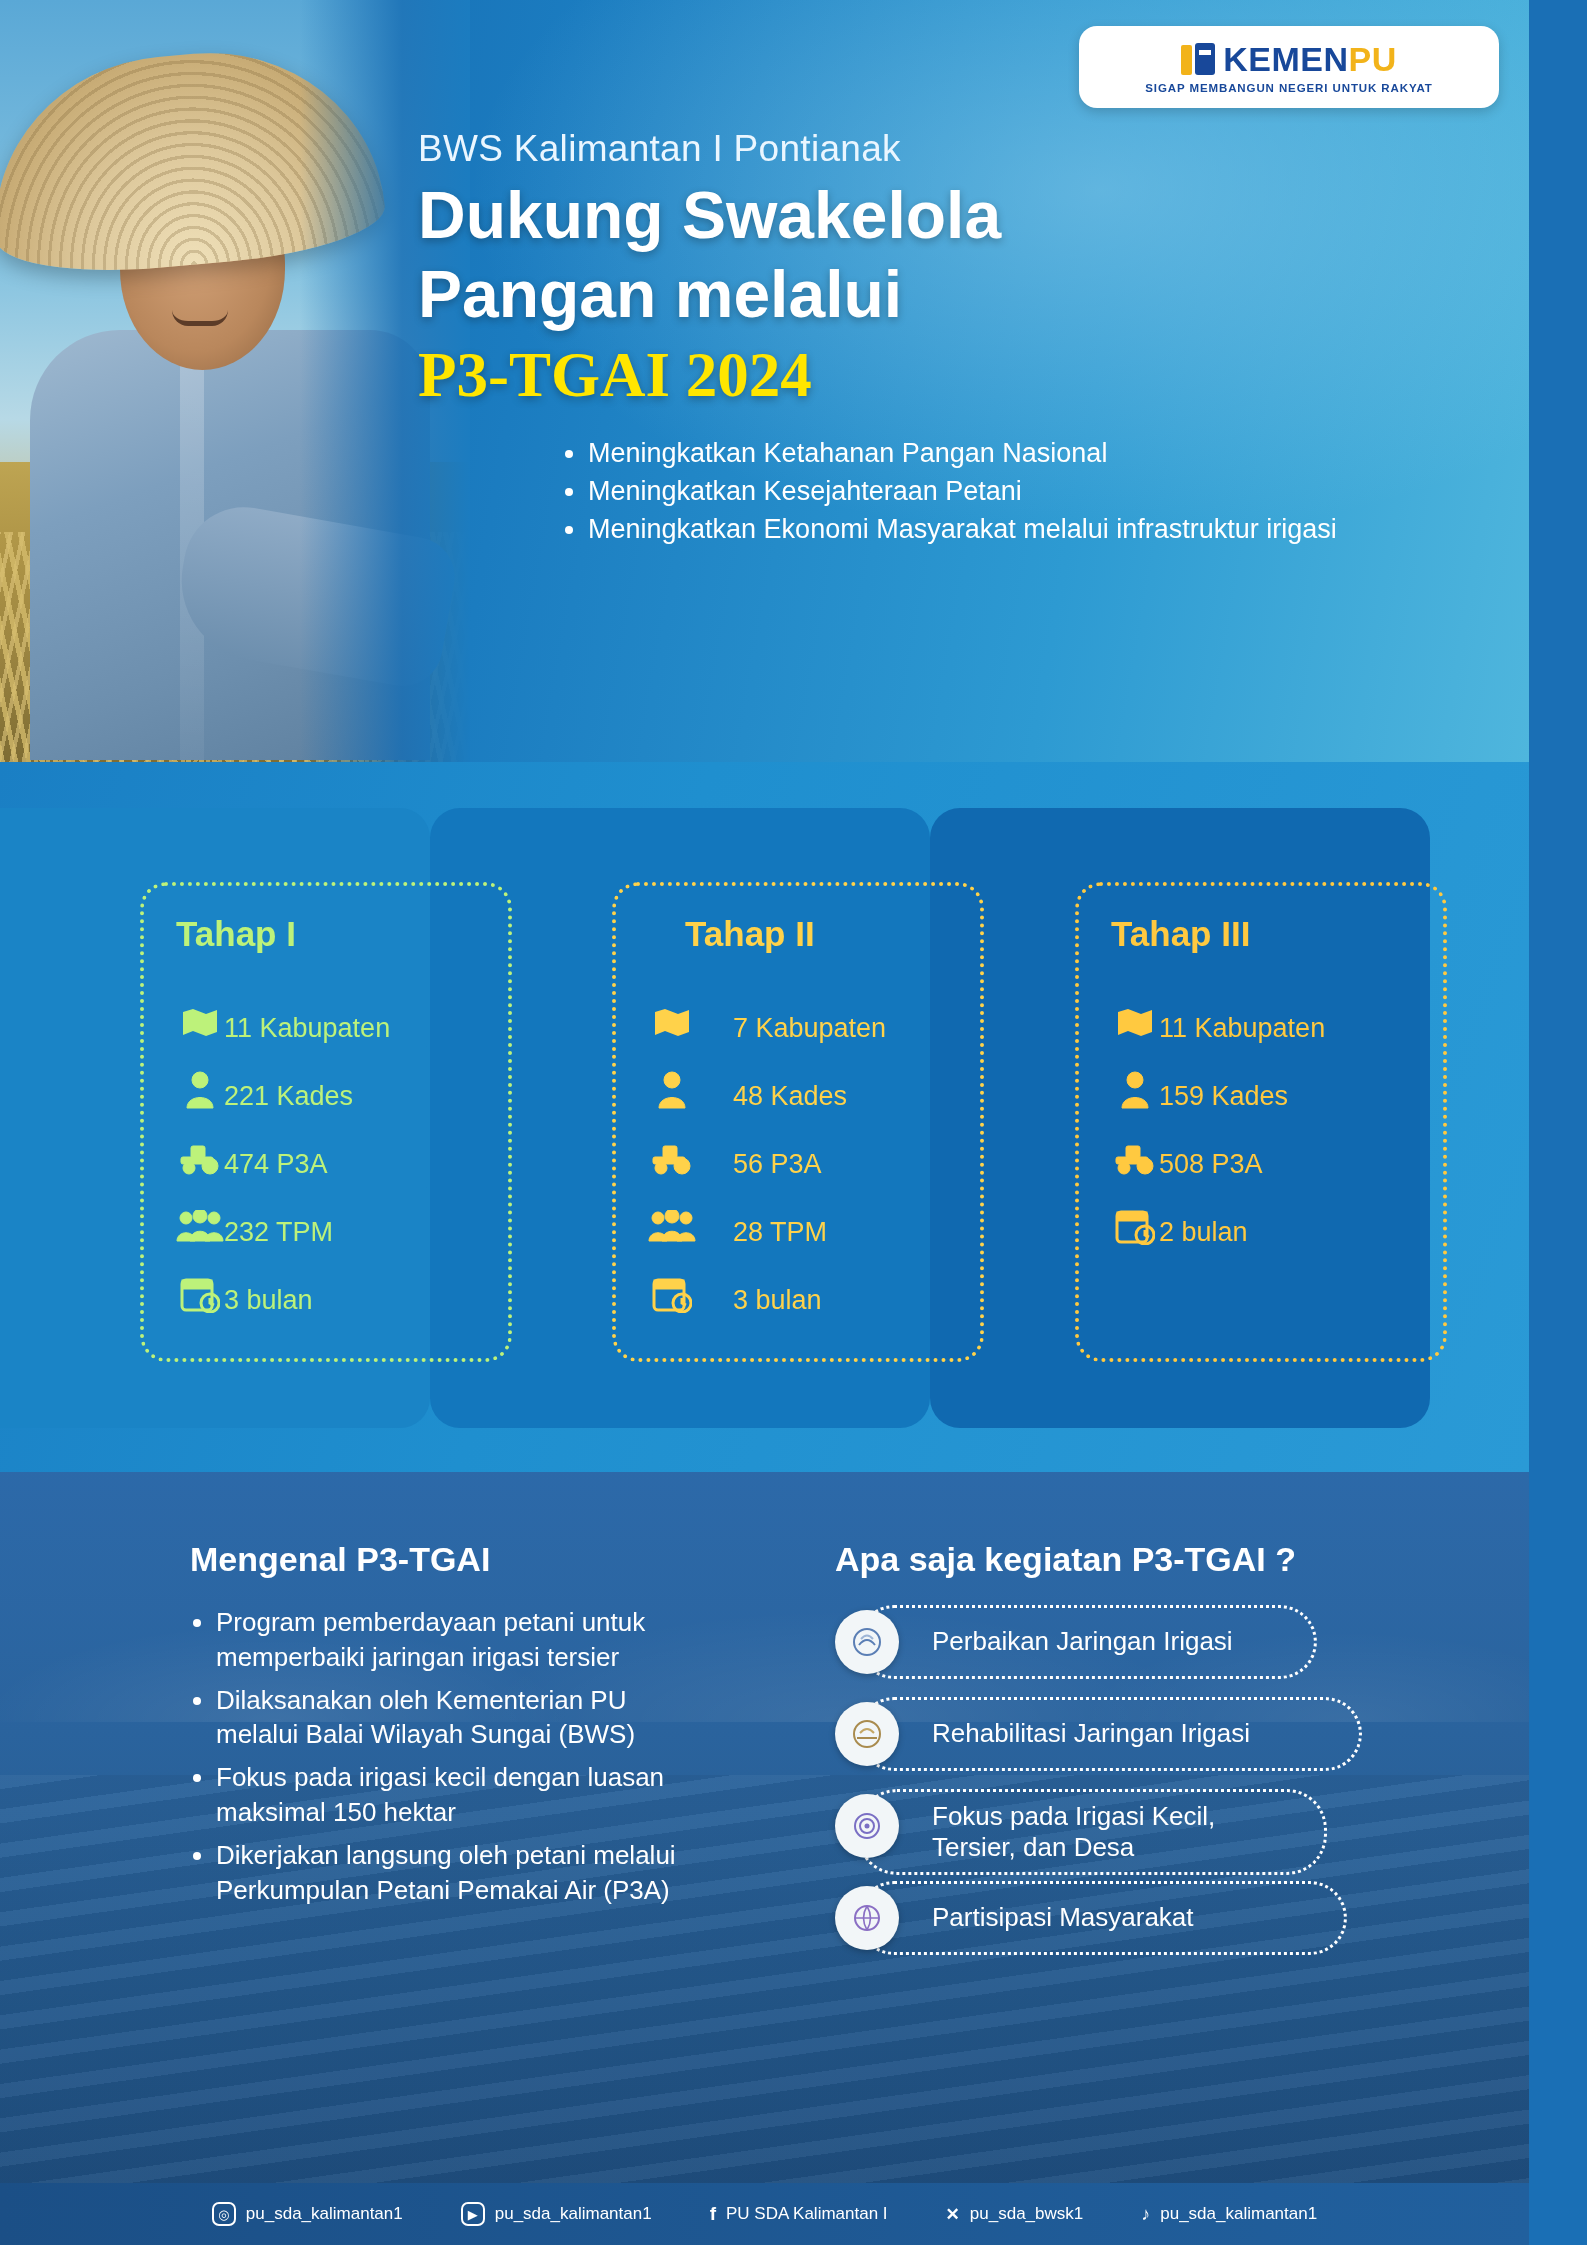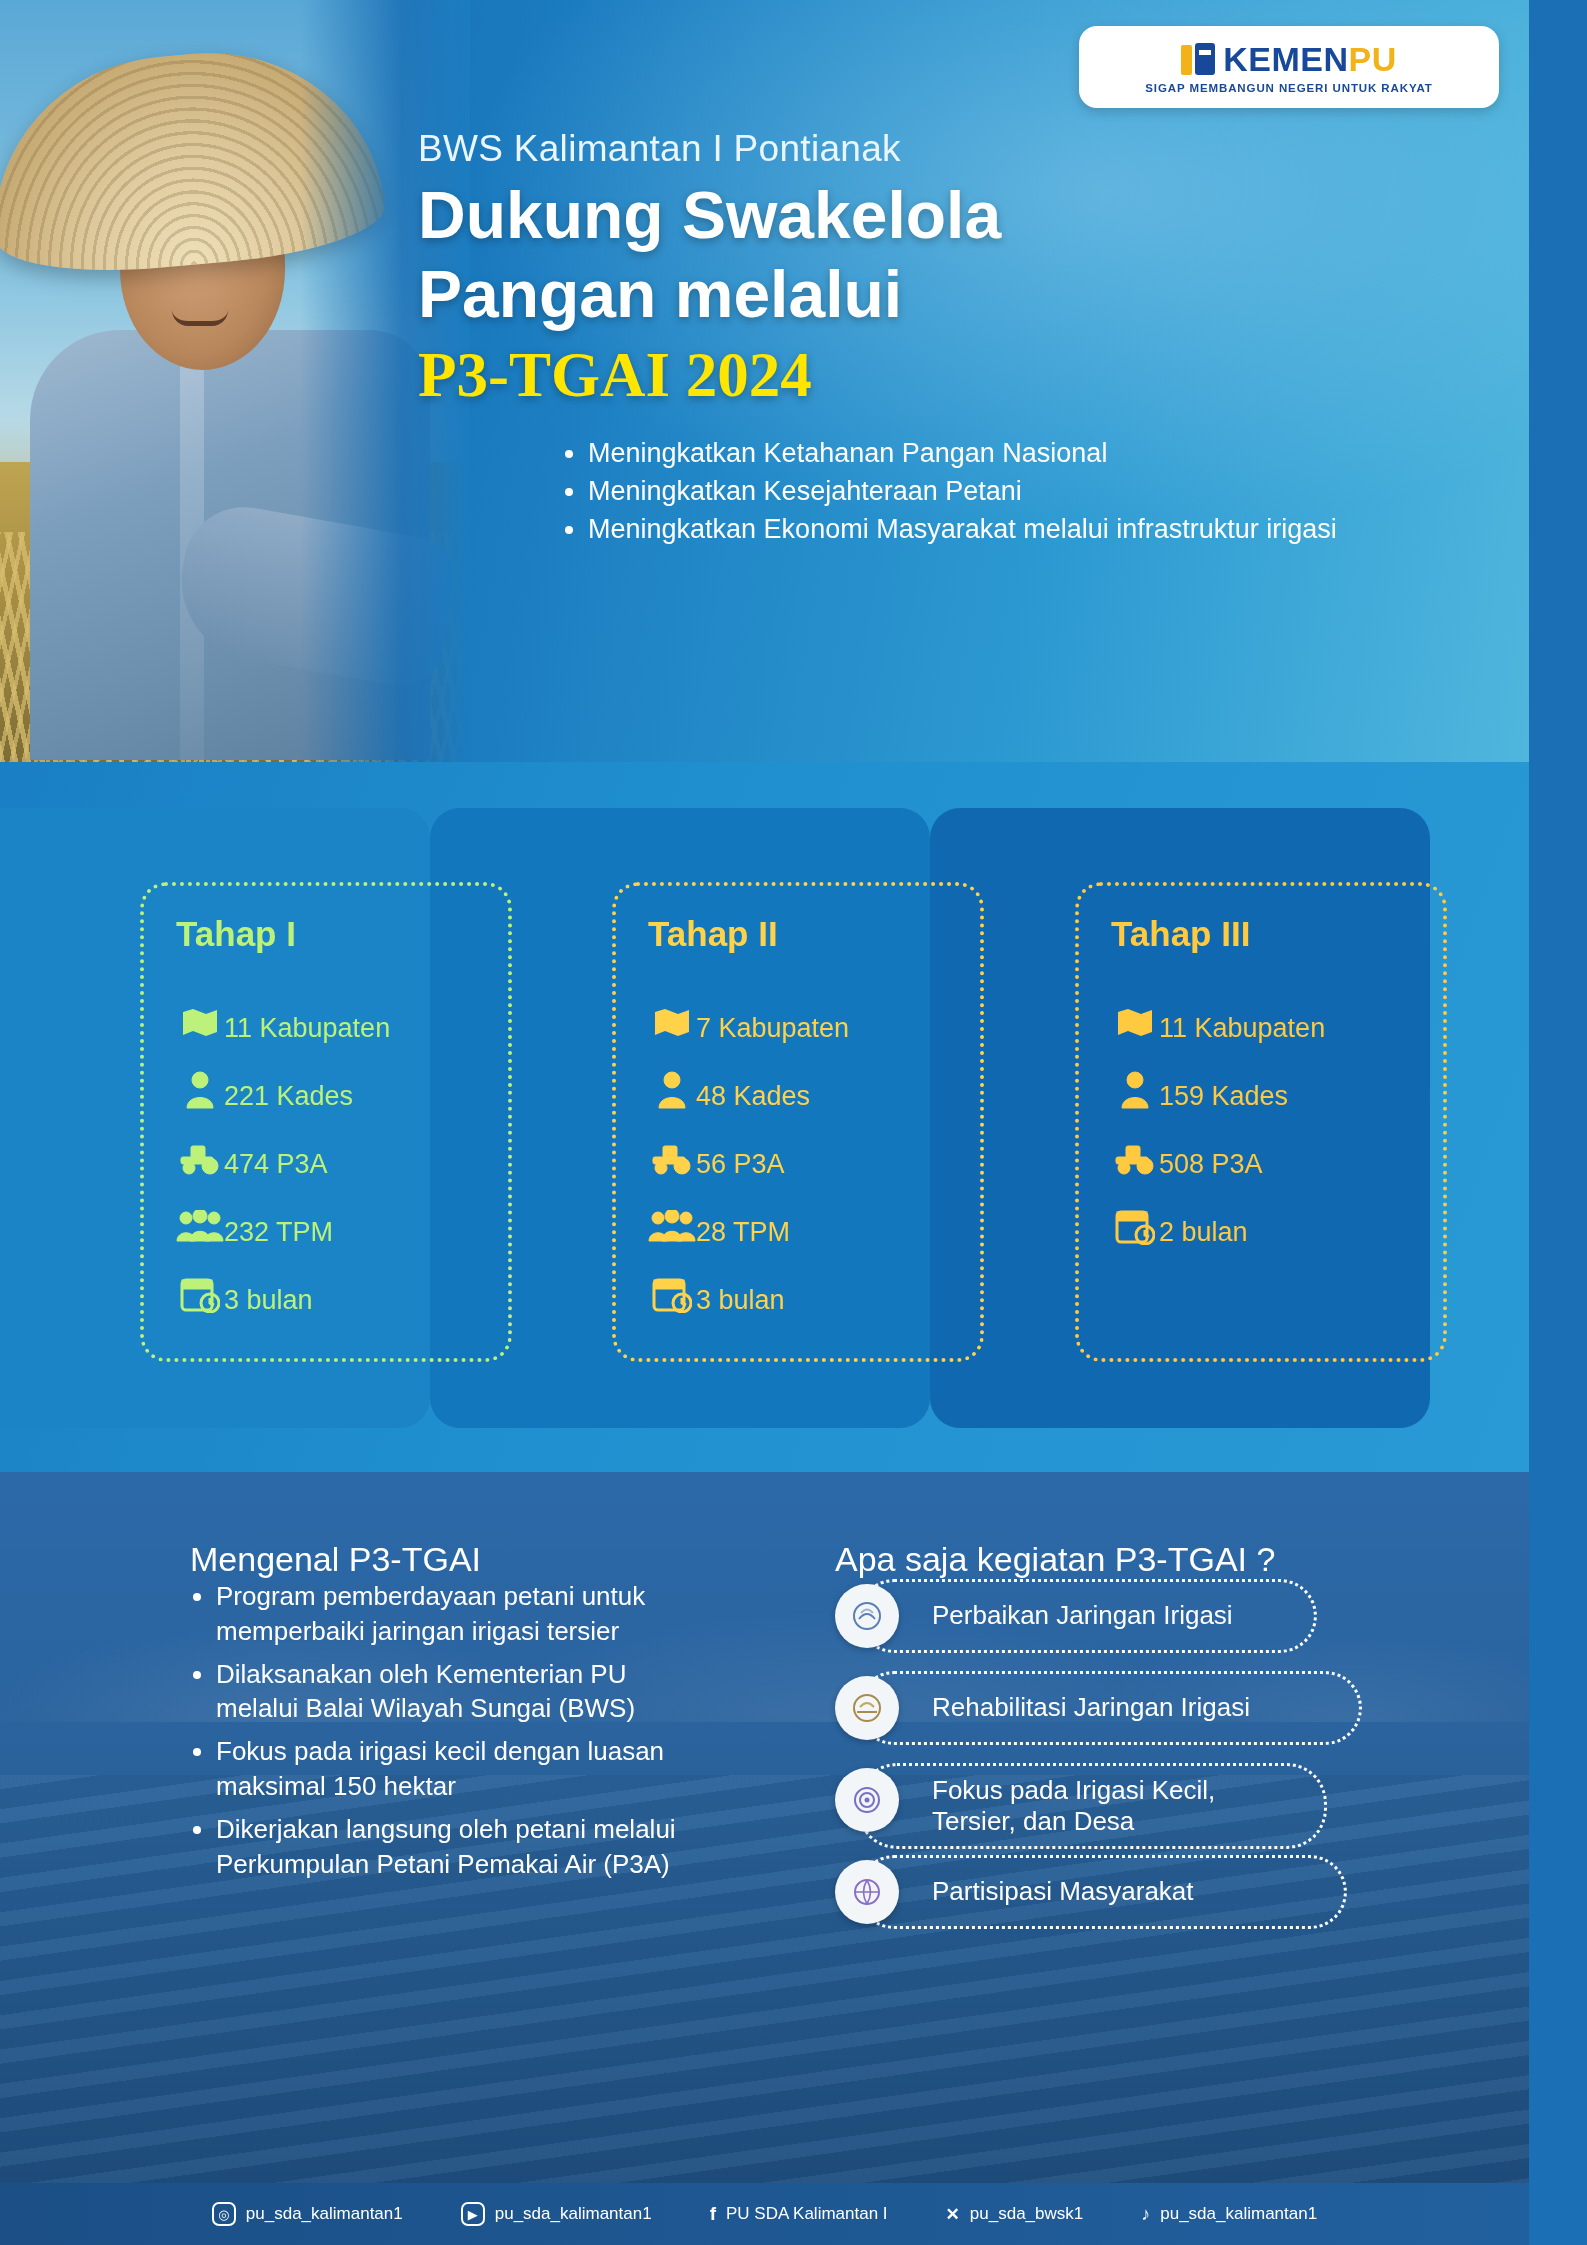--- a/index.html
+++ b/index.html
@@ -181,21 +181,21 @@
     top: 120px;
     width: 372px; height: 480px;
     border-radius: 26px;
     padding: 28px 32px;
   }
   .stage-card.s1 { left: 140px; border: 4px dotted #bdf27a; }
   .stage-card.s2 { left: 612px; border: 4px dotted #ffd24a; }
   .stage-card.s3 { left: 1075px; border: 4px dotted #ffc940; }
   .stage-title { font-size: 35px; font-weight: bold; margin-bottom: 22px; }
   .s1 .stage-title, .s1 .row-text { color: #bdf27a; }
-  .s2 .stage-title, .s2 .row-text { color: #ffd24a; }
+  .s2 .stage-title, .s2 .row-text { color: #ffd24a; margin-left: 37px; }
   .s3 .stage-title, .s3 .row-text { color: #ffc940; }
   .row { display: flex; align-items: flex-end; height: 68px; }
   .row-icon { width: 48px; height: 44px; display: flex; align-items: center; justify-content: center; }
   .row-text { font-size: 27px; }
   .s1 svg { fill: #bdf27a; stroke: #bdf27a; }
   .s2 svg { fill: #ffd24a; stroke: #ffd24a; }
   .s3 svg { fill: #ffc940; stroke: #ffc940; }
 
   
   .bottom {
@@ -216,21 +216,21 @@
       radial-gradient(ellipse 420px 140px at 18% 100%, rgba(255,255,255,0.09), transparent 70%),
       radial-gradient(ellipse 520px 160px at 55% 100%, rgba(255,255,255,0.08), transparent 70%),
       radial-gradient(ellipse 380px 130px at 88% 100%, rgba(255,255,255,0.07), transparent 70%);
   }
   .terraces {
     position: absolute; left: 0; bottom: 0; width: 100%; height: 470px;
     background: repeating-linear-gradient(172deg, rgba(255,255,255,0.045) 0 14px, rgba(0,0,0,0.05) 14px 34px);
   }
   .h-left { position: absolute; left: 190px; top: 68px; width: 500px; }
   .h-right { position: absolute; left: 835px; top: 68px; width: 620px; }
-  .sec-head { font-size: 34px; font-weight: normal; color: #ffffff; }
+  .sec-head { font-size: 34px; font-weight: bold; color: #ffffff; margin-bottom: 26px; }
   .left-list li {
     list-style: disc;
     margin-left: 26px;
     color: #ffffff; font-size: 26px; line-height: 1.34;
     margin-bottom: 8px;
   }
   .act-row {
     position: relative;
     display: flex; align-items: center;
     height: 74px;

